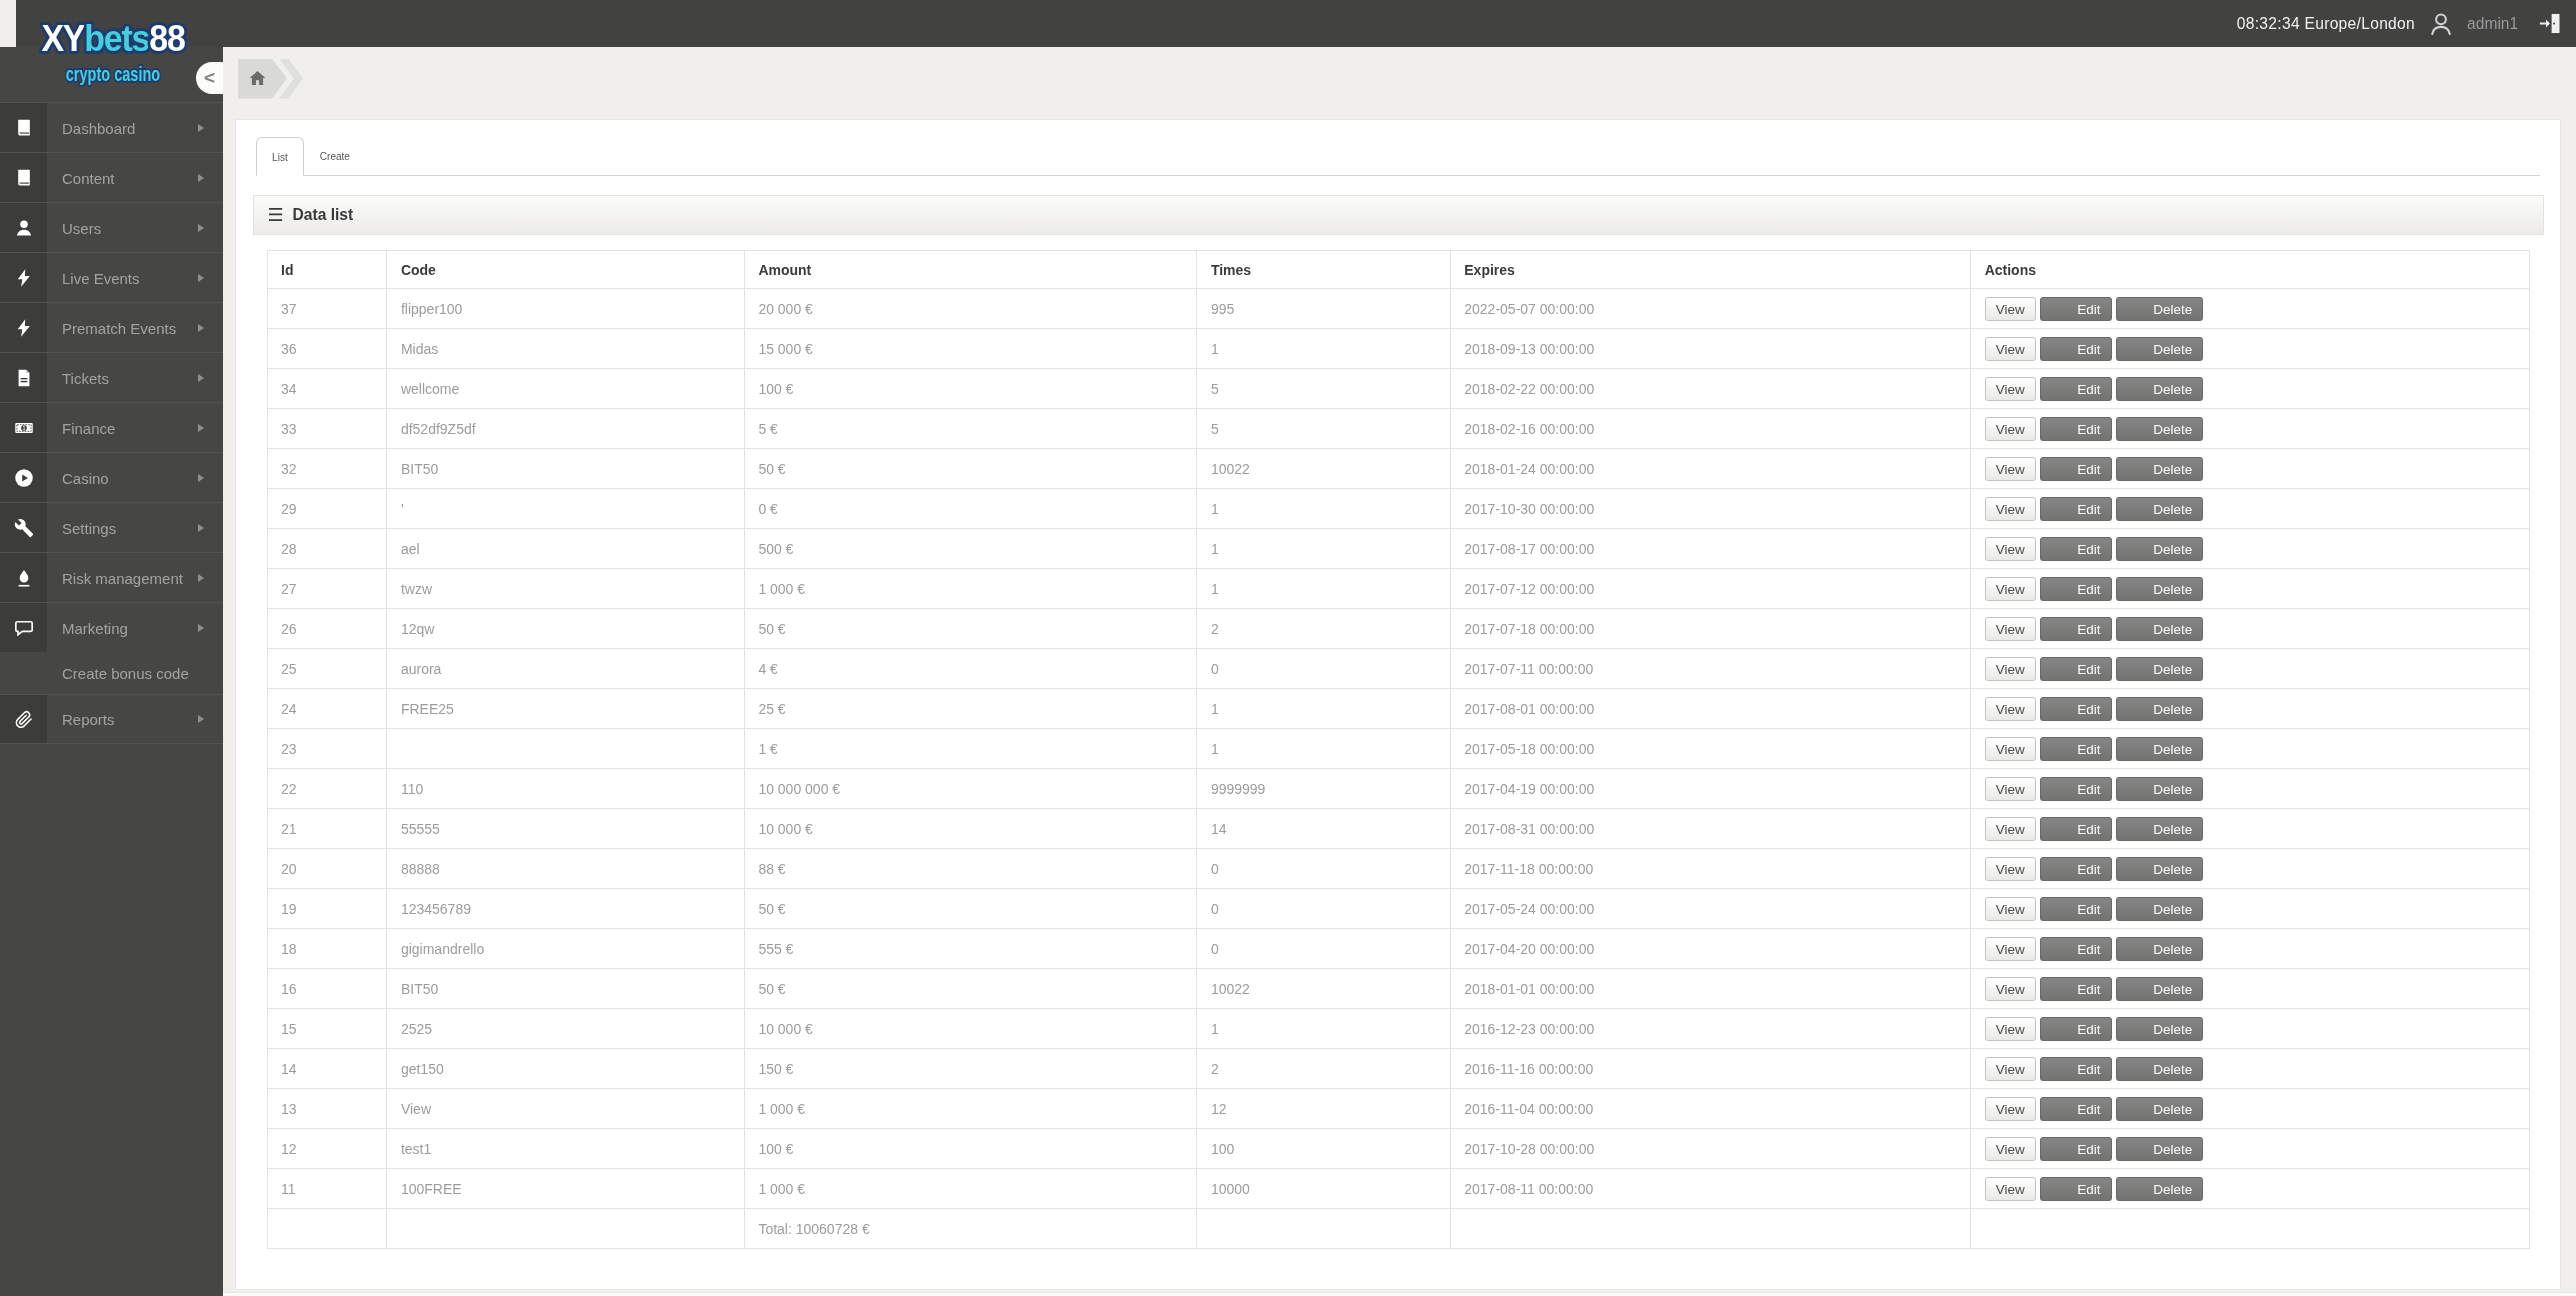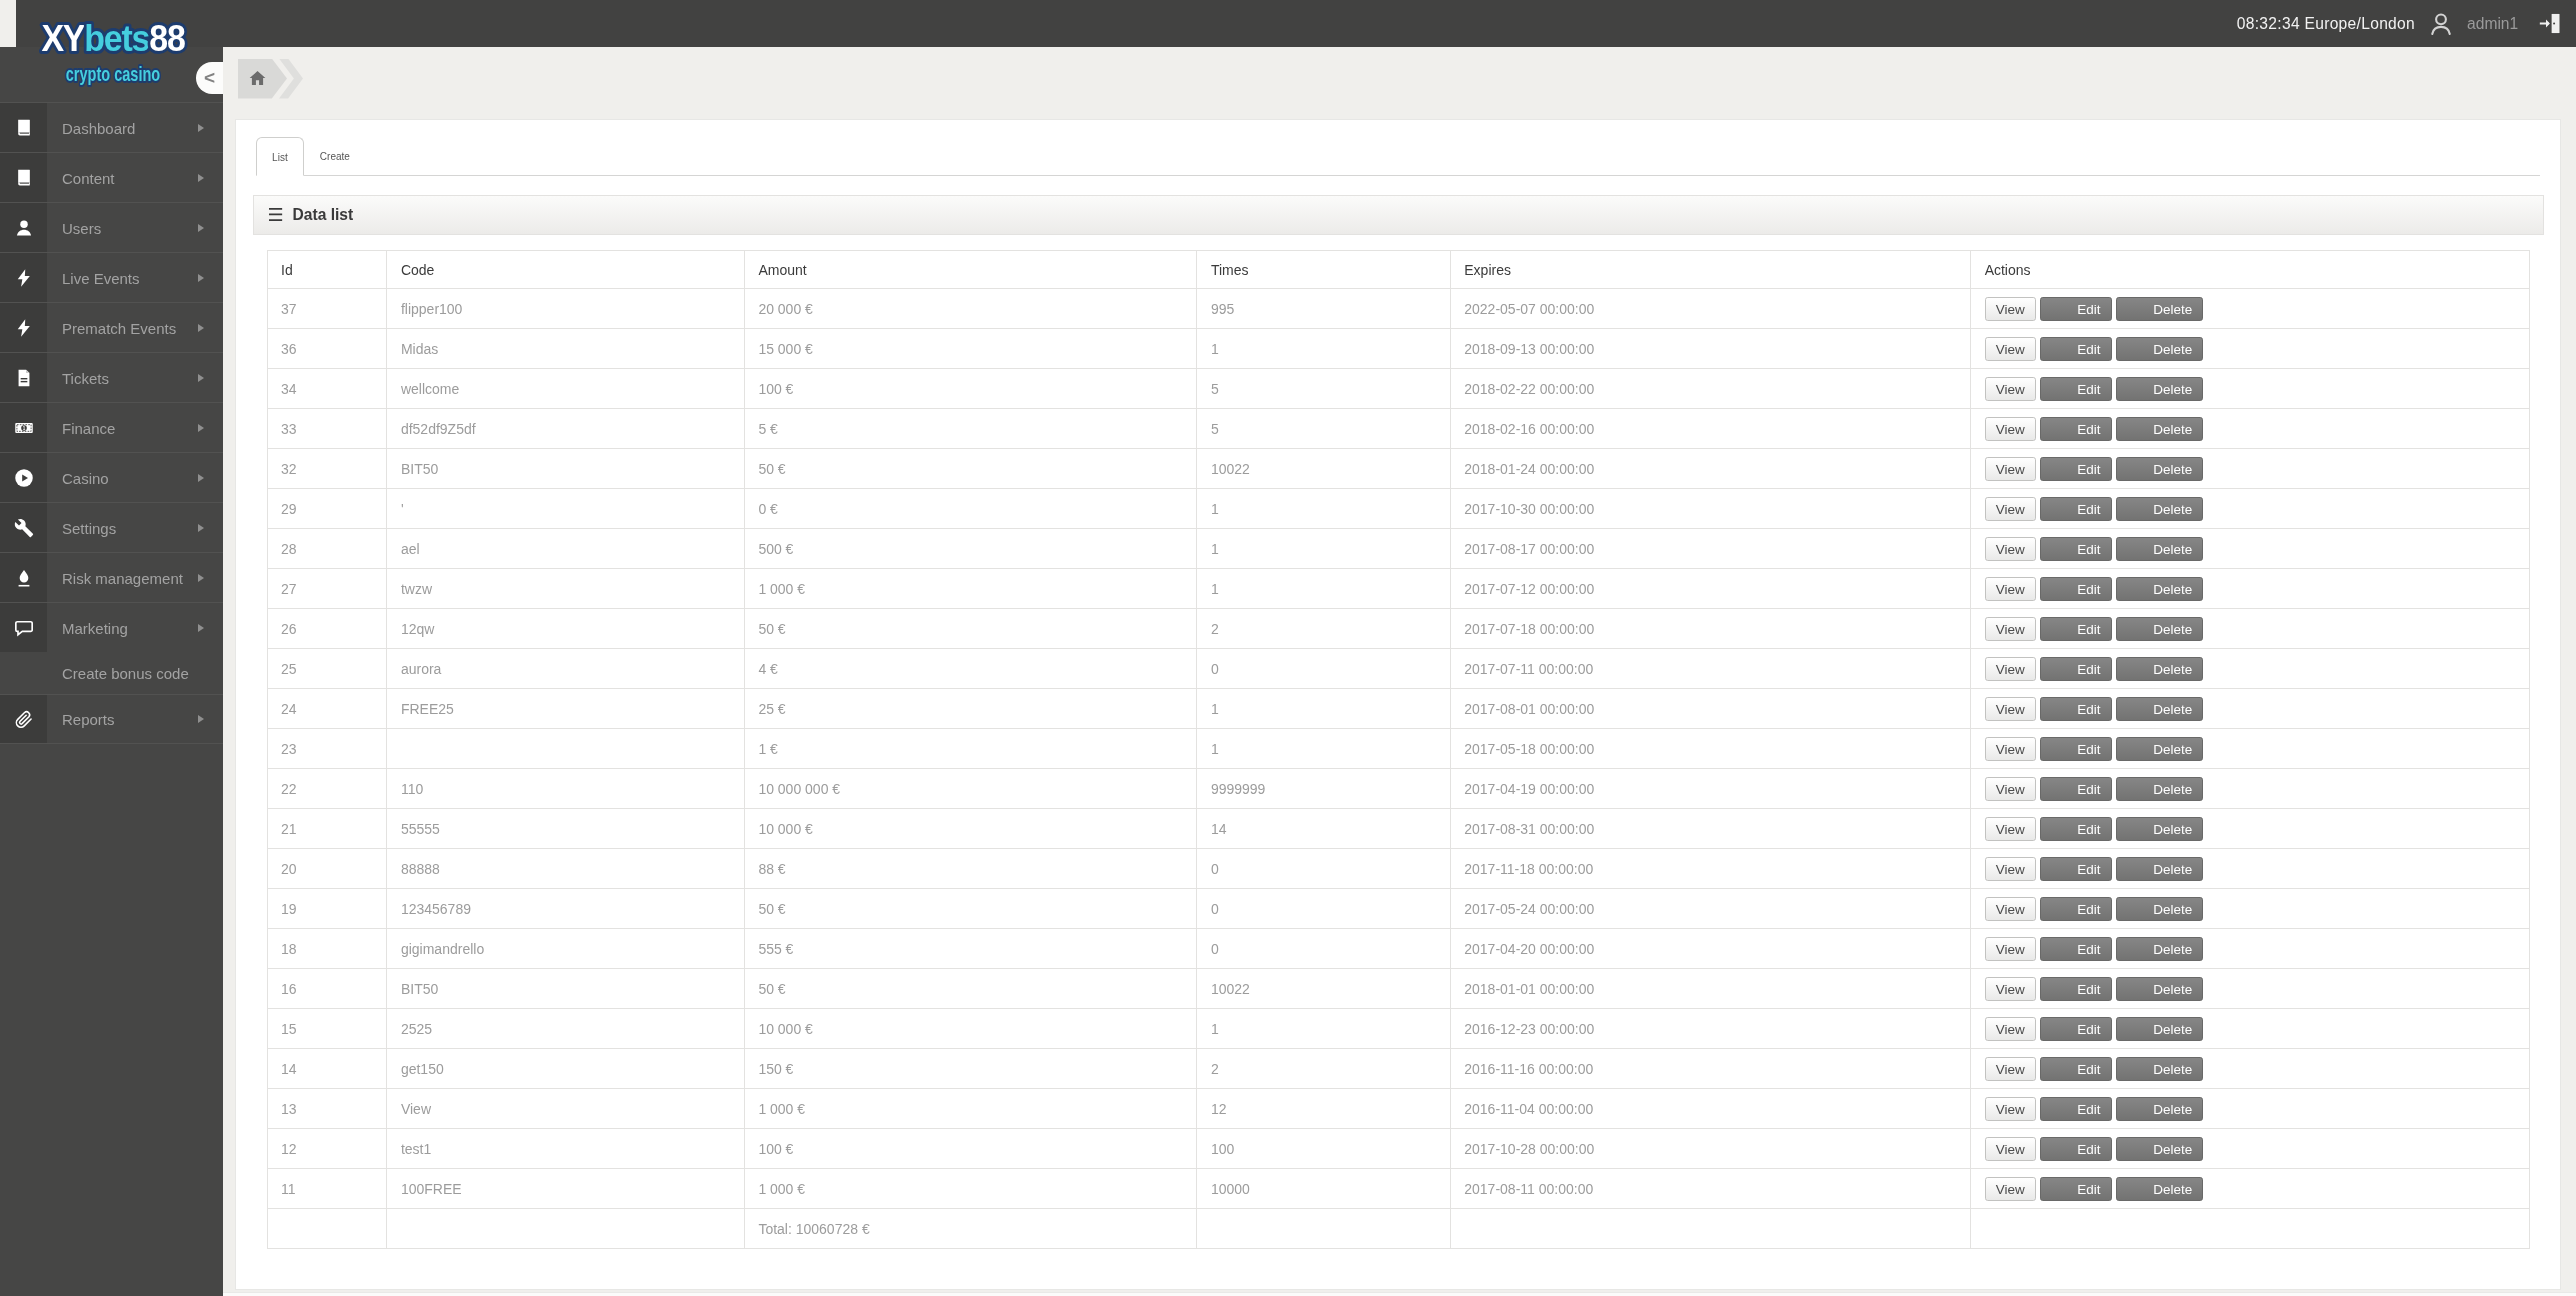--- a/index.html
+++ b/index.html
@@ -46,21 +46,21 @@
   .tab.active { background:#ffffff; border:0.7px solid #cfcfcd; border-bottom:0.7px solid #ffffff; border-radius:6px 6px 0 0; }
 
   .datalist-bar { margin:19px 16px 0 17.6px; height:40px; background:linear-gradient(#fbfbfa,#ecebe9);
                   border:0.7px solid #e3e2e0; display:flex; align-items:center; padding-left:13.5px; }
   .hamburger { font-size:18px; color:#3a3a3a; line-height:1; }
   .datalist-title { font-size:15.6px; font-weight:bold; color:#3a3a3a; margin-left:8.8px; }
 
   .table-wrap { margin:15px 30px 0 31px; }
   table.data { width:100%; border-collapse:collapse; table-layout:fixed; }
   table.data th, table.data td { border:0.7px solid #e3e2e0; text-align:left; padding:0 6.8px 0 13.5px; overflow:hidden; white-space:nowrap; }
-  table.data th { height:38px; font-size:14px; font-weight:normal; color:#3b3b3b; background:#ffffff;margin-left:21px; }
+  table.data th { height:38px; font-size:14px; font-weight:bold; color:#3b3b3b; background:#ffffff;margin-left:21px; }
   table.data td { height:40px; font-size:14px; color:#9c9c9c; background:#ffffff; }
 
   .btn { display:inline-block; height:24px; line-height:23px; padding:0 10px; font-size:13.5px;
          border-radius:2.7px; margin-right:4.7px; cursor:pointer; }
   .btn-view { background:linear-gradient(#ffffff,#e9e9e8); border:0.7px solid #c2c2c0; color:#4c4c4c; }
   .btn-dark { background:linear-gradient(#868686,#737372); border:0.7px solid #696968; color:#ffffff;padding-left:36px; }
 
   .footer-strip { position:absolute; left:223px; right:0; bottom:0; height:4.7px; background:#fbfbfa; border-top:0.7px solid #e9e9e7; }
 </style>
 </head>

